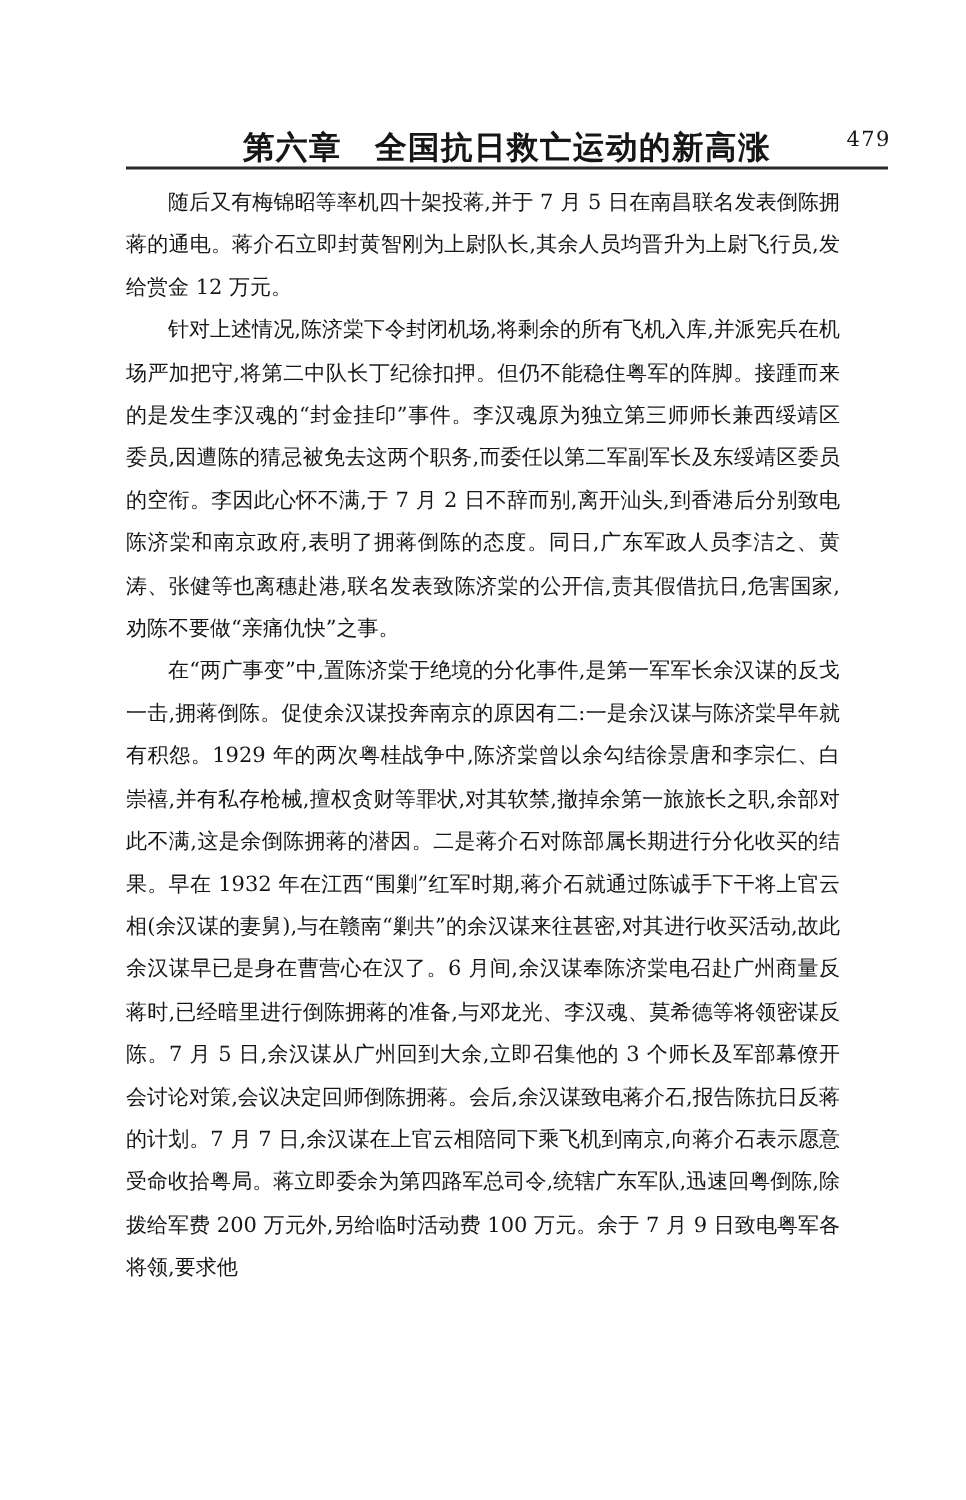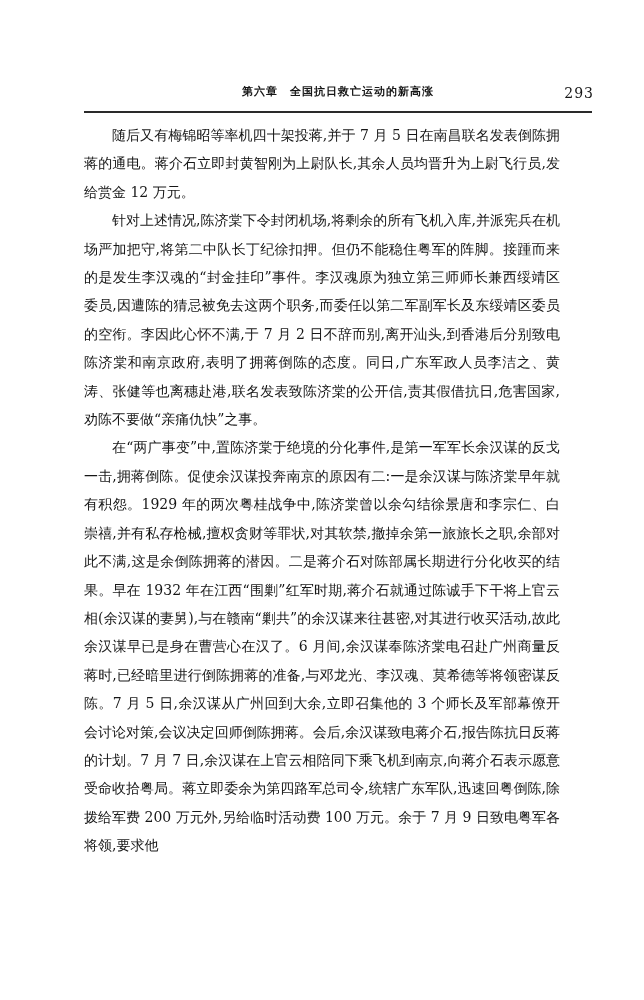--- a/index.html
+++ b/index.html
@@ -23,21 +23,21 @@
     left: 84px;
     width: 508px;
     height: 22px;
   }
   .chapter-title {
     position: absolute;
     left: 0;
     right: 0;
     top: 0;
     text-align: center;
-    font-size: 11px;
+    font-size: 21px;
     font-weight: bold;
     letter-spacing: 1px;
     white-space: nowrap;
   }
   .page-number {
     position: absolute;
     right: -2px;
     top: 1px;
     font-size: 14px;
     letter-spacing: 1px;
@@ -66,21 +66,21 @@
     text-indent: 2em;
   }
 </style>
 </head>
 <body>
 
 <div class="page">
 
   <div class="running-head">
     <div class="chapter-title">第六章　全国抗日救亡运动的新高涨</div>
-    <div class="page-number">293</div>
+    <div class="page-number">479</div>
   </div>
 
   <div class="head-rule"></div>
 
   <div class="body-text">
     <p>随后又有梅锦昭等率机四十架投蒋,并于 7 月 5 日在南昌联名发表倒陈拥蒋的通电。蒋介石立即封黄智刚为上尉队长,其余人员均晋升为上尉飞行员,发给赏金 12 万元。</p>
     <p>针对上述情况,陈济棠下令封闭机场,将剩余的所有飞机入库,并派宪兵在机场严加把守,将第二中队长丁纪徐扣押。但仍不能稳住粤军的阵脚。接踵而来的是发生李汉魂的“封金挂印”事件。李汉魂原为独立第三师师长兼西绥靖区委员,因遭陈的猜忌被免去这两个职务,而委任以第二军副军长及东绥靖区委员的空衔。李因此心怀不满,于 7 月 2 日不辞而别,离开汕头,到香港后分别致电陈济棠和南京政府,表明了拥蒋倒陈的态度。同日,广东军政人员李洁之、黄涛、张健等也离穗赴港,联名发表致陈济棠的公开信,责其假借抗日,危害国家,劝陈不要做“亲痛仇快”之事。</p>
     <p>在“两广事变”中,置陈济棠于绝境的分化事件,是第一军军长余汉谋的反戈一击,拥蒋倒陈。促使余汉谋投奔南京的原因有二:一是余汉谋与陈济棠早年就有积怨。1929 年的两次粤桂战争中,陈济棠曾以余勾结徐景唐和李宗仁、白崇禧,并有私存枪械,擅权贪财等罪状,对其软禁,撤掉余第一旅旅长之职,余部对此不满,这是余倒陈拥蒋的潜因。二是蒋介石对陈部属长期进行分化收买的结果。早在 1932 年在江西“围剿”红军时期,蒋介石就通过陈诚手下干将上官云相(余汉谋的妻舅),与在赣南“剿共”的余汉谋来往甚密,对其进行收买活动,故此余汉谋早已是身在曹营心在汉了。6 月间,余汉谋奉陈济棠电召赴广州商量反蒋时,已经暗里进行倒陈拥蒋的准备,与邓龙光、李汉魂、莫希德等将领密谋反陈。7 月 5 日,余汉谋从广州回到大余,立即召集他的 3 个师长及军部幕僚开会讨论对策,会议决定回师倒陈拥蒋。会后,余汉谋致电蒋介石,报告陈抗日反蒋的计划。7 月 7 日,余汉谋在上官云相陪同下乘飞机到南京,向蒋介石表示愿意受命收拾粤局。蒋立即委余为第四路军总司令,统辖广东军队,迅速回粤倒陈,除拨给军费 200 万元外,另给临时活动费 100 万元。余于 7 月 9 日致电粤军各将领,要求他</p>
   </div>
 

